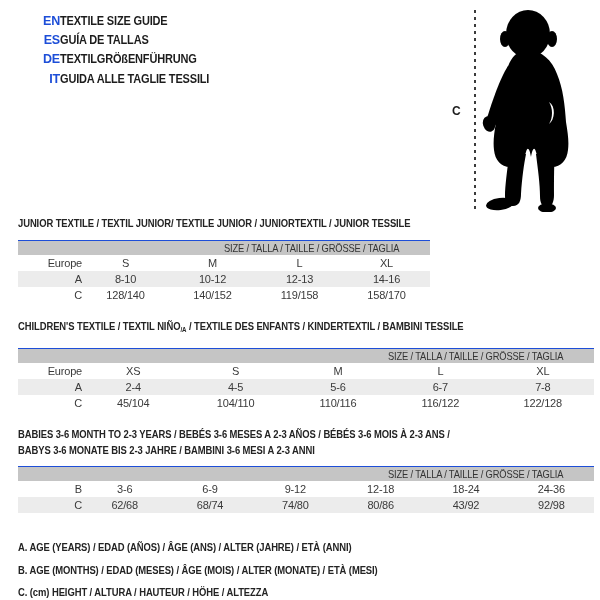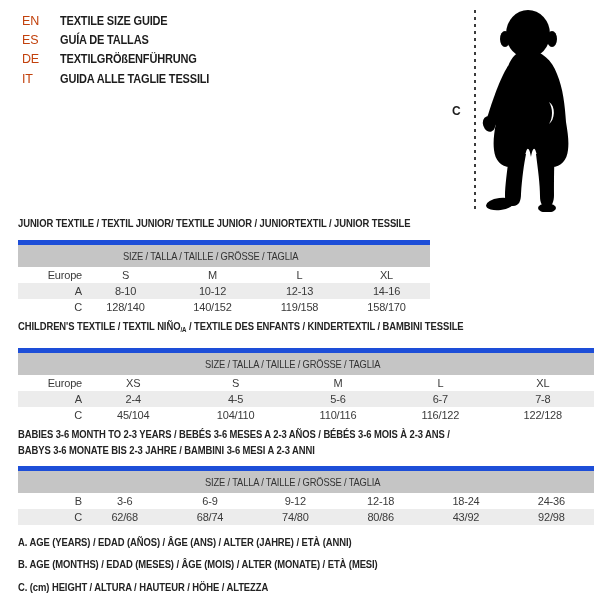--- a/index.html
+++ b/index.html
@@ -2,51 +2,51 @@
 <html><head>
 <meta charset="utf-8">
 <style>
   html,body{margin:0;padding:0;background:#ffffff;}
   body{width:600px;height:600px;font-family:"Liberation Sans",sans-serif;}
   .page{position:relative;width:600px;height:600px;overflow:hidden;background:#fff;}
 
   
   .langs{position:absolute;left:22px;top:11px;}
   .lang-row{display:flex;align-items:center;height:19.3px;}
-  .lang-code{width:38px;font-weight:normal;font-size:12.5px;color:#c2410c;letter-spacing:-0.2px;}
+  .lang-code{width:38px;font-weight:bold;font-size:12.5px;color:#1d4ed8;letter-spacing:-0.2px;text-align:right;}
   .lang-label{display:inline-block;font-weight:bold;font-size:12.5px;color:#1c1c1c;
               letter-spacing:-0.2px;transform:scaleX(0.88);transform-origin:0 50%;white-space:nowrap;}
 
   
   .fig-line{position:absolute;left:474px;top:10px;width:2px;height:202px;
             background:repeating-linear-gradient(#3b3b3b 0 3px,transparent 3px 7px);}
   .fig-c{position:absolute;left:452px;top:104px;font-weight:bold;font-size:12px;color:#1c1c1c;}
   .fig-baby{position:absolute;left:478px;top:6px;width:106px;height:206px;}
 
   
   .sec-h{position:absolute;left:18px;font-weight:bold;font-size:11.5px;color:#232323;
          letter-spacing:-0.1px;white-space:nowrap;transform:scaleX(0.82);transform-origin:0 0;}
   .sec-h .sub{font-size:7.5px;vertical-align:-2px;}
   .sec-h .hline{display:block;line-height:16px;}
 
   
   table.sizetable{position:absolute;left:18px;border-collapse:collapse;table-layout:fixed;
                   font-size:11px;color:#3a3a3a;letter-spacing:-0.2px;}
   table.sizetable td{height:16px;padding:0;text-align:center;vertical-align:middle;overflow:hidden;white-space:nowrap;}
   table.sizetable td.rowlabel{text-align:right;padding-left:4px;}
-  tr.bar td{height:22px;background:#c5c5c5;border-top:5px solid #1d4ed8;text-align:center;padding-left:4px;}
+  tr.bar td{height:14px;background:#c5c5c5;border-top:1px solid #1d4ed8;text-align:right;padding-left:4px;}
   tr.bar .condL{display:inline-block;transform:scaleX(0.85);transform-origin:0 50%;white-space:nowrap;color:#333;}
   tr.shade td{background:#ececec;}
   #table-junior{top:240px;width:412px;}
   #table-children{top:348px;width:576px;}
   #table-babies{top:466px;width:576px;}
 
   
   .footnotes{position:absolute;left:18px;top:536px;}
-  .foot-line{height:22.4px;display:flex;align-items:flex-start;}
+  .foot-line{height:22.4px;display:flex;align-items:center;}
   .foot-line span{display:inline-block;font-weight:bold;font-size:11.5px;color:#232323;
                   letter-spacing:-0.1px;white-space:nowrap;transform:scaleX(0.82);transform-origin:0 50%;}
 </style>
 </head>
 <body>
 
 <div class="page">
 
   <div class="langs">
     <div class="lang-row">

